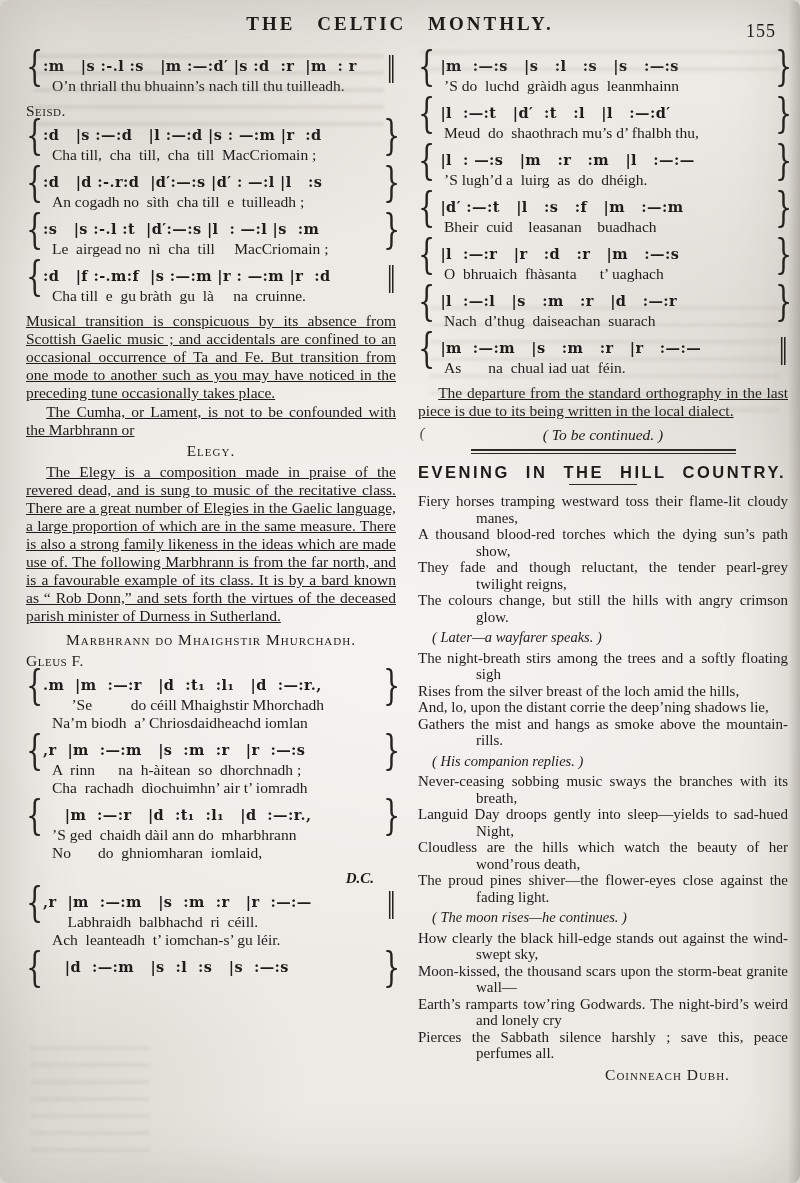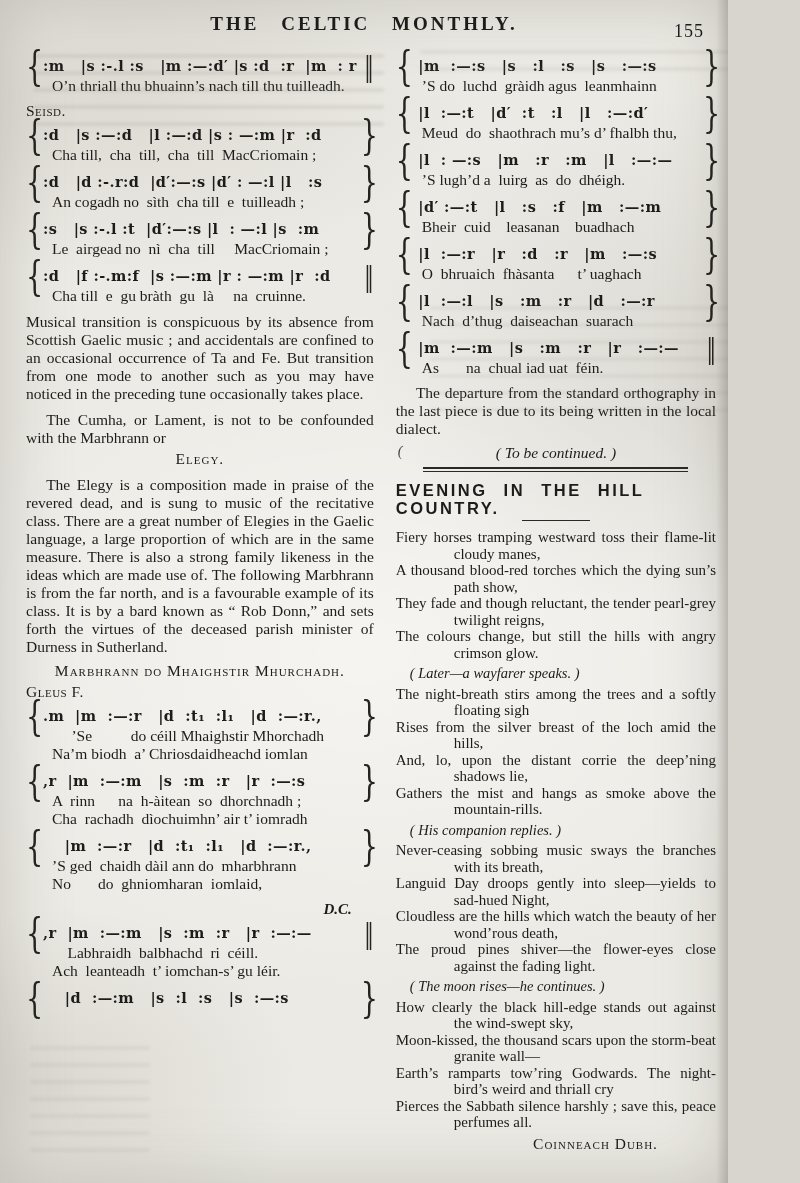--- a/index.html
+++ b/index.html
@@ -1,26 +1,27 @@
 <!DOCTYPE html>
 <html><head>
 <meta charset="utf-8">
 <style>
   html,body{margin:0;padding:0;background:#d8d5ce;}
   .page{
-    position:relative;width:728px;height:1183px;overflow:hidden;
+    position:relative;width:800px;height:1183px;overflow:hidden;
     background:#eceae4;
     background-image:
       radial-gradient(ellipse 600px 300px at 15% 8%, rgba(150,145,135,.18), transparent 60%),
       radial-gradient(ellipse 500px 400px at 95% 30%, rgba(140,135,128,.15), transparent 65%),
       radial-gradient(ellipse 700px 500px at 50% 55%, rgba(255,255,255,.5), transparent 70%),
       radial-gradient(ellipse 400px 300px at 8% 92%, rgba(150,145,135,.20), transparent 60%);
     box-shadow:inset 0 0 70px rgba(110,105,95,.30);
     font-family:"Liberation Serif", serif;
     color:#1d1c1a;
+    border-radius:8px;
   }
   .edge-band{position:absolute;right:0;top:0;width:12px;height:100%;
     background:linear-gradient(to left, rgba(100,95,88,.28), transparent);}
   .ghost{position:absolute;opacity:.16;filter:blur(1.5px);pointer-events:none;
     background:repeating-linear-gradient(180deg, transparent 0 6px, #8d897f 6px 10px, transparent 10px 17px);}
   .g1{left:34px;top:48px;width:350px;height:88px;}
   .g2{left:420px;top:44px;width:360px;height:40px;opacity:.12;}
   .g3{left:430px;top:300px;width:350px;height:120px;opacity:.10;}
   .g4{left:30px;top:1040px;width:120px;height:120px;opacity:.10;}
 
@@ -41,21 +42,21 @@
     transform:scaleY(1.55);transform-origin:center;font-family:"DejaVu Serif",serif;flex:none;color:#24231f;}
   .brace.end{text-align:right;}
   .brace.end.dbar{font-size:19px;transform:scaleY(1.45);width:15px;}
   .notation{flex:1;white-space:pre;font-weight:bold;font-size:14.5px;
     font-family:"DejaVu Serif",serif;letter-spacing:.4px;padding:2px 2px 2px 4px;}
   .lyrics{margin-left:26px;white-space:pre;line-height:18px;}
   .lyric{}
 
   .seisd{margin:2px 0 2px 0;}
   .smallcaps{font-variant:small-caps;letter-spacing:.5px;}
-  .para{margin:8px 0 1px 0;}
+  .para{margin:0 0 1px 0;text-decoration:underline;}
   .indent{text-indent:1.3em;}
   .center-head{text-align:center;font-variant:small-caps;letter-spacing:1px;margin:3px 0;}
   .dc{font-style:italic;font-weight:bold;text-align:right;margin:2px 22px 0 0;font-size:15px;}
 
   .orth{margin-top:3px;}
   .continued-row{position:relative;text-align:center;font-style:italic;margin:6px 0 4px 0;}
   .stray{position:absolute;left:2px;top:-2px;font-style:normal;opacity:.8;font-size:15px;transform:rotate(8deg);}
   .double-rule{width:265px;margin:5px auto 9px auto;border-top:2px solid #2a2925;border-bottom:1px solid #2a2925;height:2px;}
   .poem-head{font-family:Liberation Sans, sans-serif;font-weight:bold;font-size:16.5px;
     letter-spacing:2.5px;word-spacing:9px;text-align:left;margin:2px 0 3px 0;}
@@ -298,21 +299,21 @@
               <div class="poem-line">Cloudless are the hills which watch the beauty of her wond’rous death,</div>
               <div class="poem-line">The proud pines shiver—the flower-eyes close against the fading light.</div>
             </div>
     <div class="speaker-note">( The moon rises—he continues. )</div>
   </div>
 
   <div>
     <div class="stanza">
               <div class="poem-line">How clearly the black hill-edge stands out against the wind-swept sky,</div>
               <div class="poem-line">Moon-kissed, the thousand scars upon the storm-beat granite wall—</div>
-              <div class="poem-line">Earth’s ramparts tow’ring Godwards.  The night-bird’s weird and thriall cry</div>
+              <div class="poem-line">Earth’s ramparts tow’ring Godwards.  The night-bird’s weird and lonely cry</div>
               <div class="poem-line">Pierces the Sabbath silence harshly ; save this, peace perfumes all.</div>
             </div>
 
   </div>
 </div>
 
       <div class="signature">Coinneach Dubh.</div>
     </div>
   </div>
 </div>

